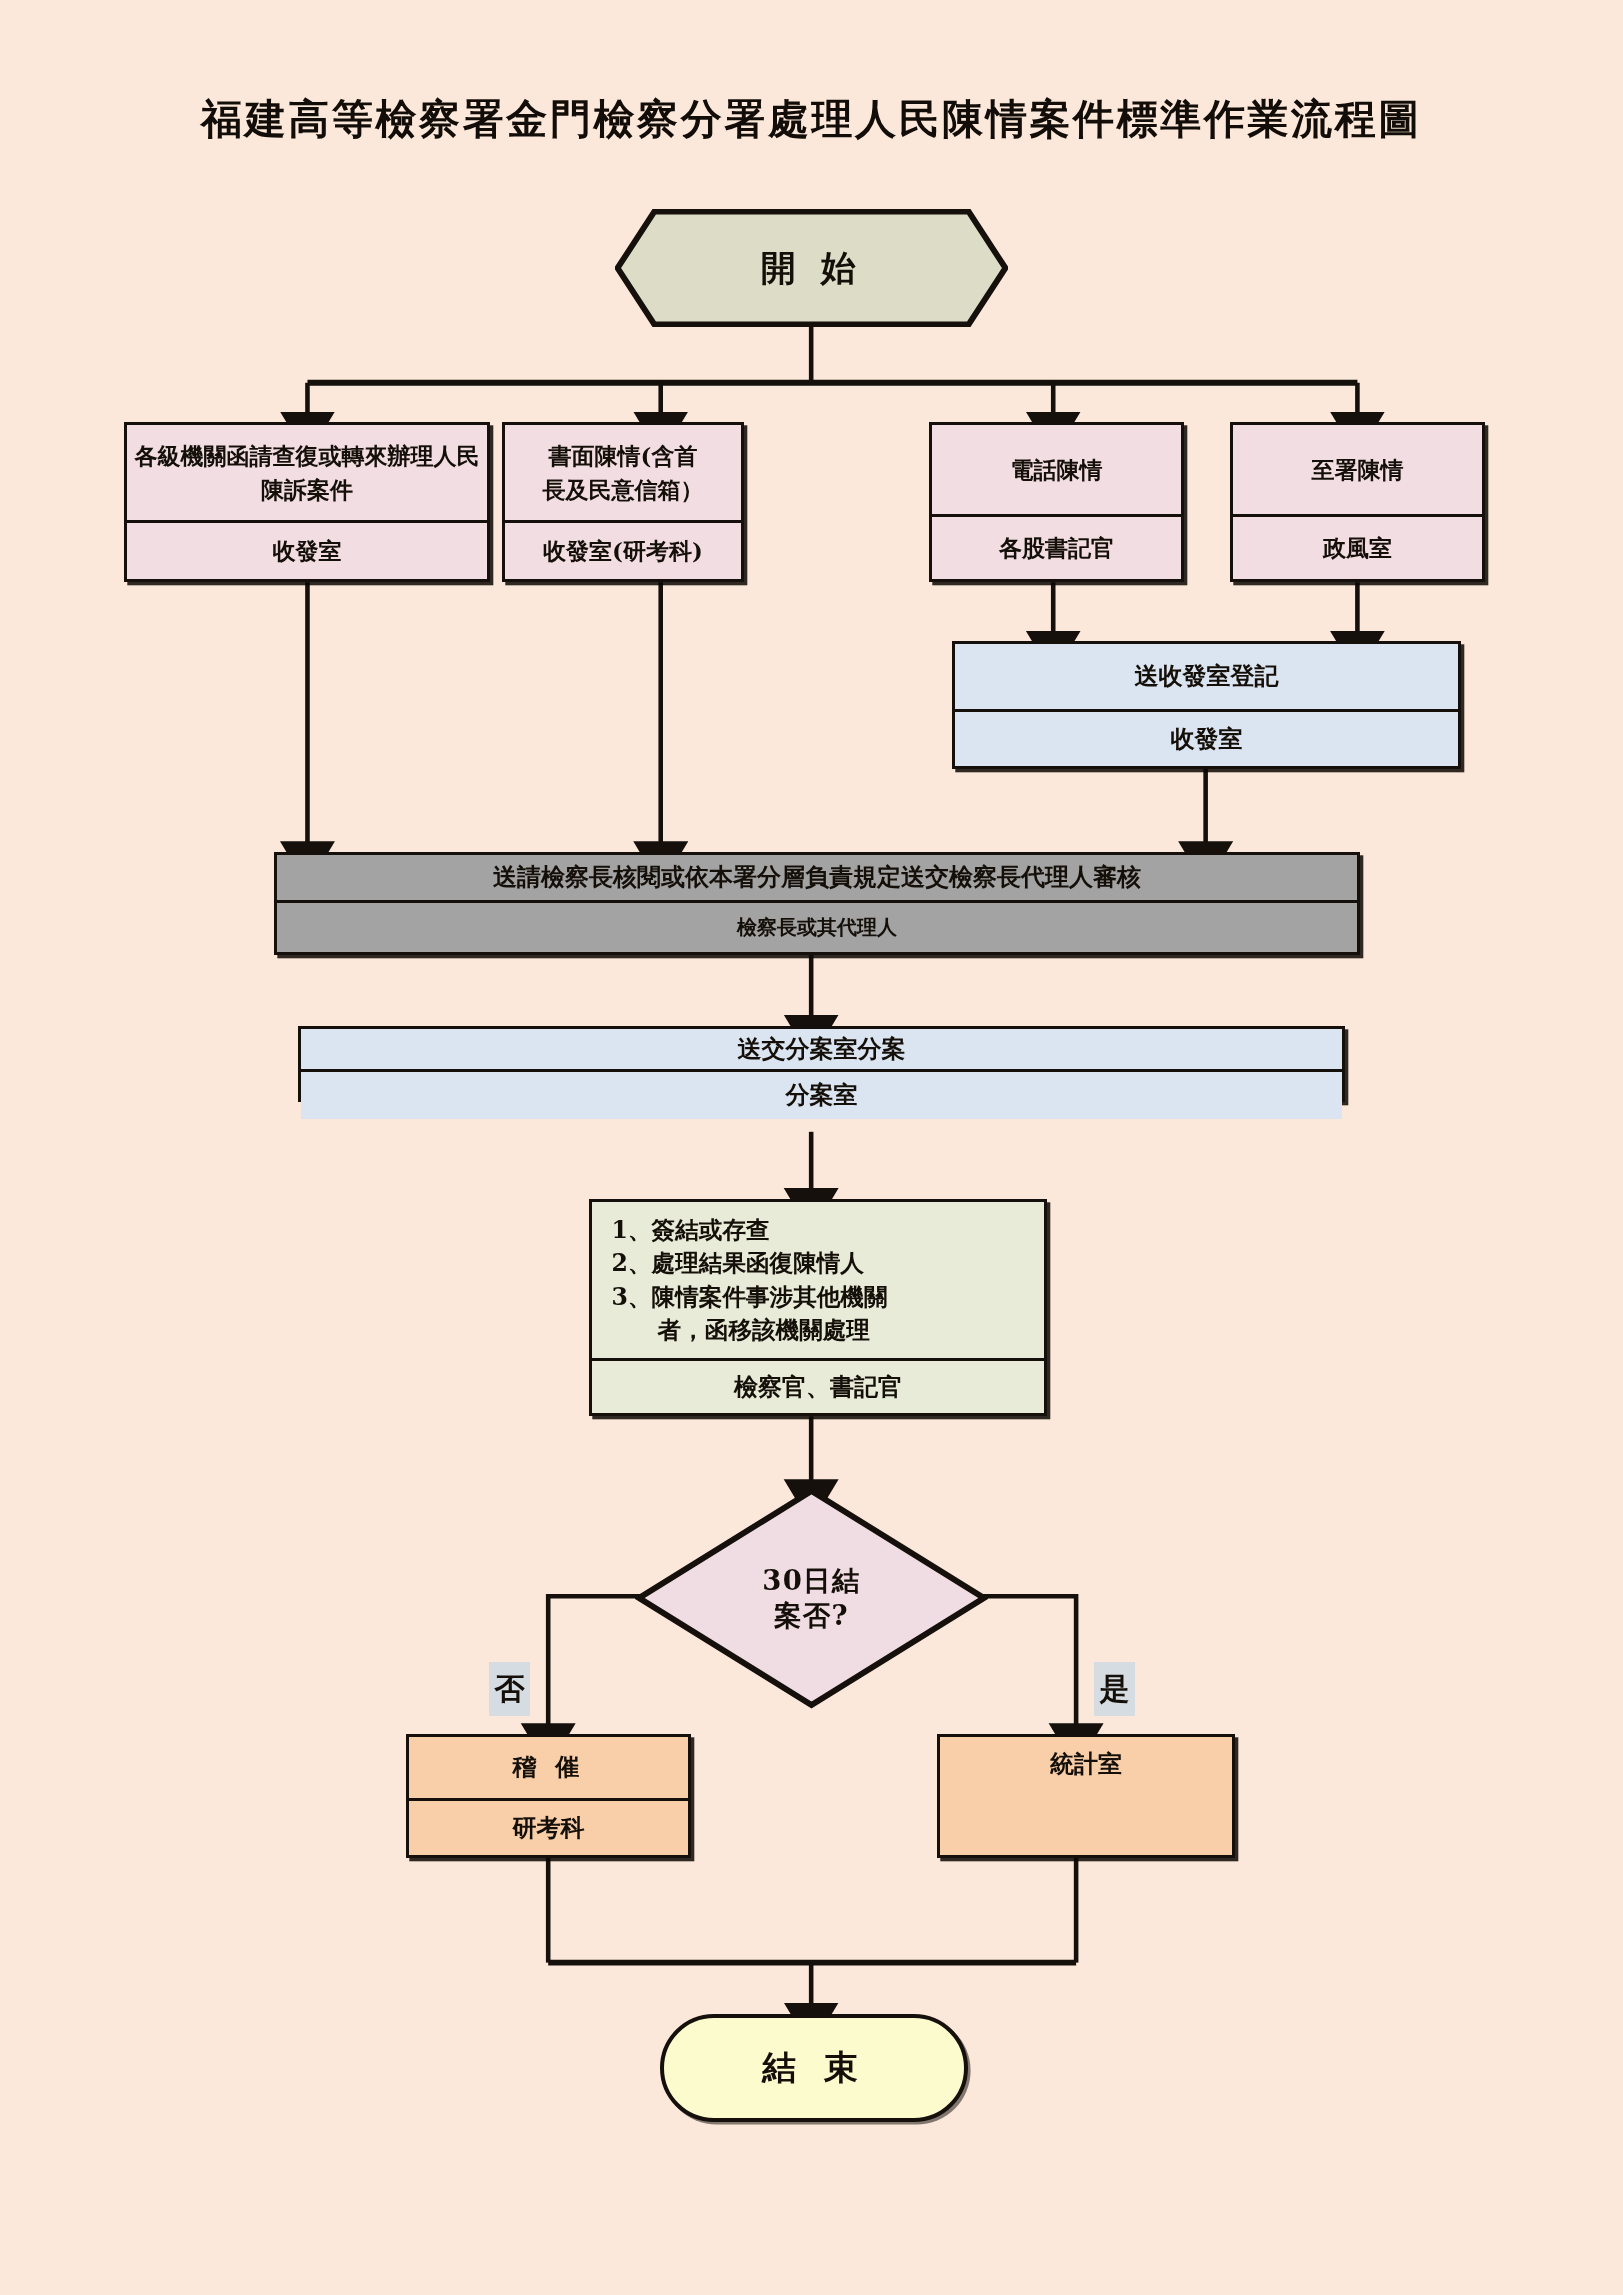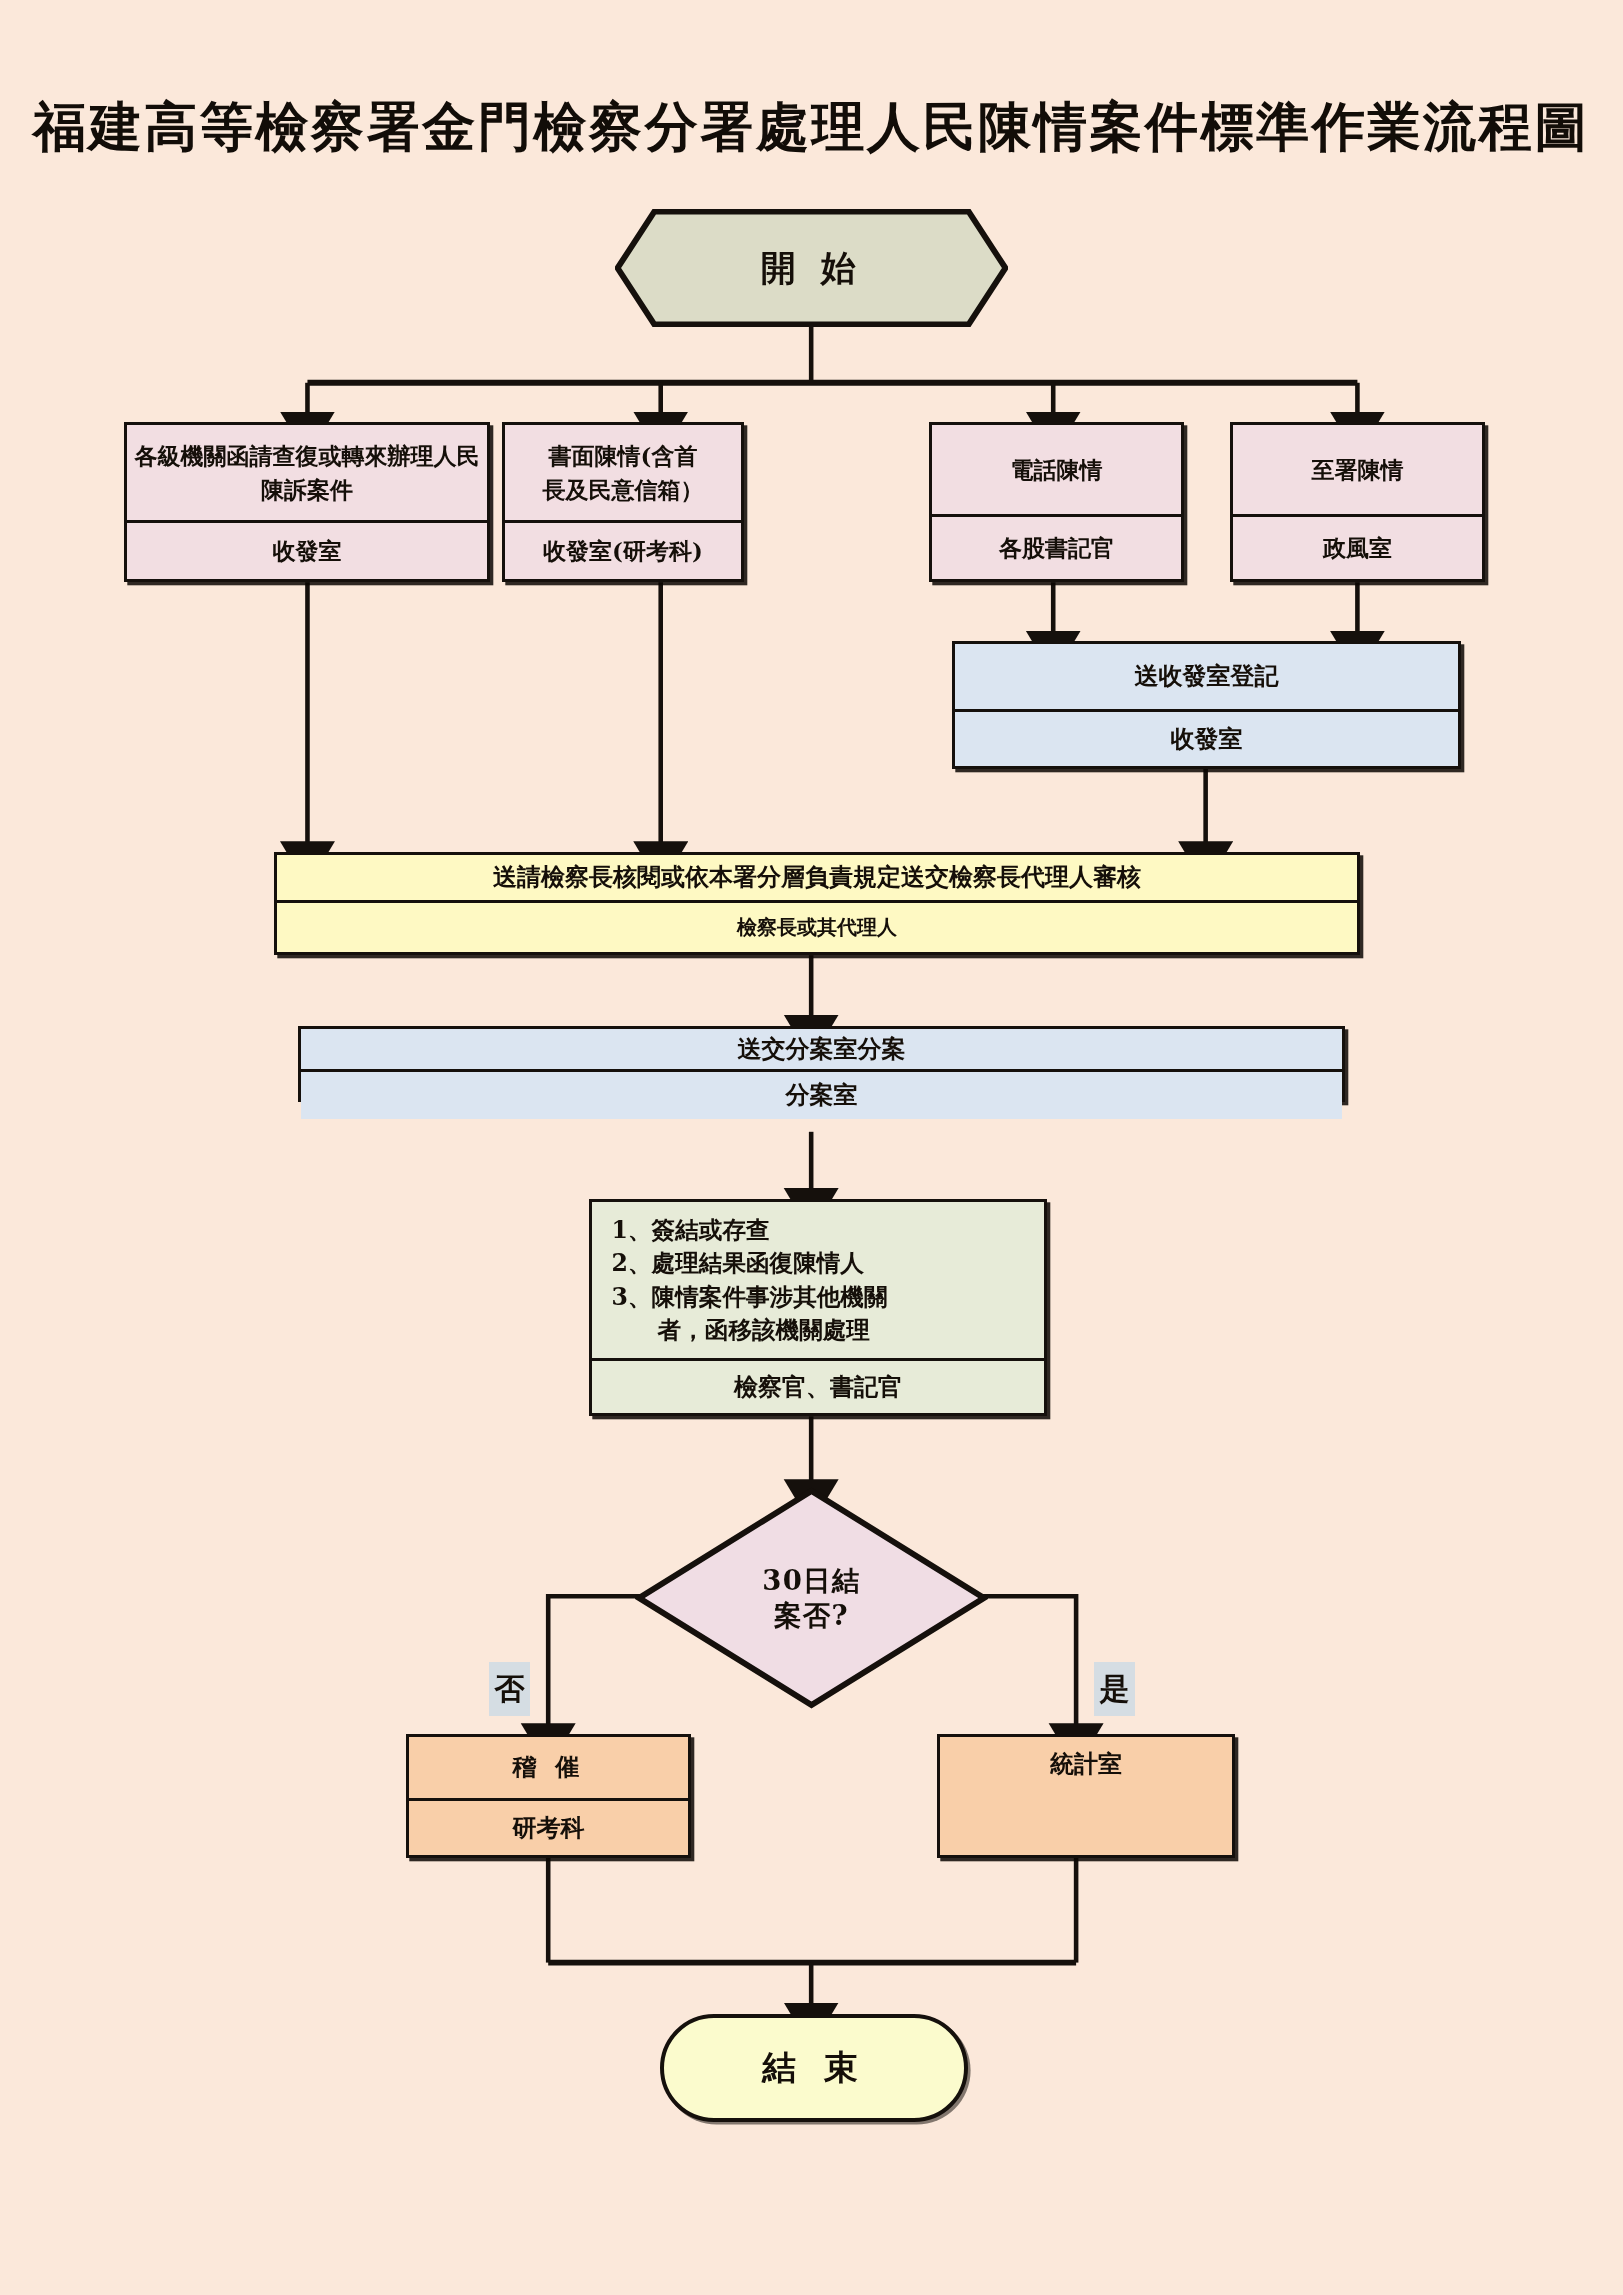--- a/index.html
+++ b/index.html
@@ -11,21 +11,21 @@
     overflow:hidden;
   }
   #canvas{position:absolute;left:0;top:0;width:1623px;height:2295px;}
 
   
   .title{
     position:absolute;
     left:0;top:92px;width:1623px;
     text-align:center;
     font-family:Liberation Mono, monospace;
-    font-size:53px;
+    font-size:41px;
     font-weight:bold;
     letter-spacing:2.6px;
     color:#120d08;
     white-space:nowrap;
   }
 
   
   .node{position:absolute;box-sizing:border-box;}
 
   
@@ -59,21 +59,21 @@
   }
 
   .pink  {background:#f2dee2;}
   .blue  {background:#f0abfc;}
   .lav   {background:#e3e0ef;}
   .green {background:#e7ebd8;}
   .orange{background:#f9cfa9;}
 
   .pink  .top,.pink  .bot{background:#f2dee2;}
   .blue  .top,.blue  .bot{background:#dbe5f1;}
-  .lav   .top,.lav   .bot{background:#fef9c3;}
+  .lav   .top,.lav   .bot{background:#a3a3a3;}
   .green .top,.green .bot{background:#e7ebd8;}
   .orange .top,.orange .bot{background:#f9cfa9;}
 
   
   .stadium{
     position:absolute;box-sizing:border-box;
     border:4.6px solid #15100c;
     border-radius:654px;
     background:#fbfbcd;
     display:flex;align-items:center;justify-content:center;

